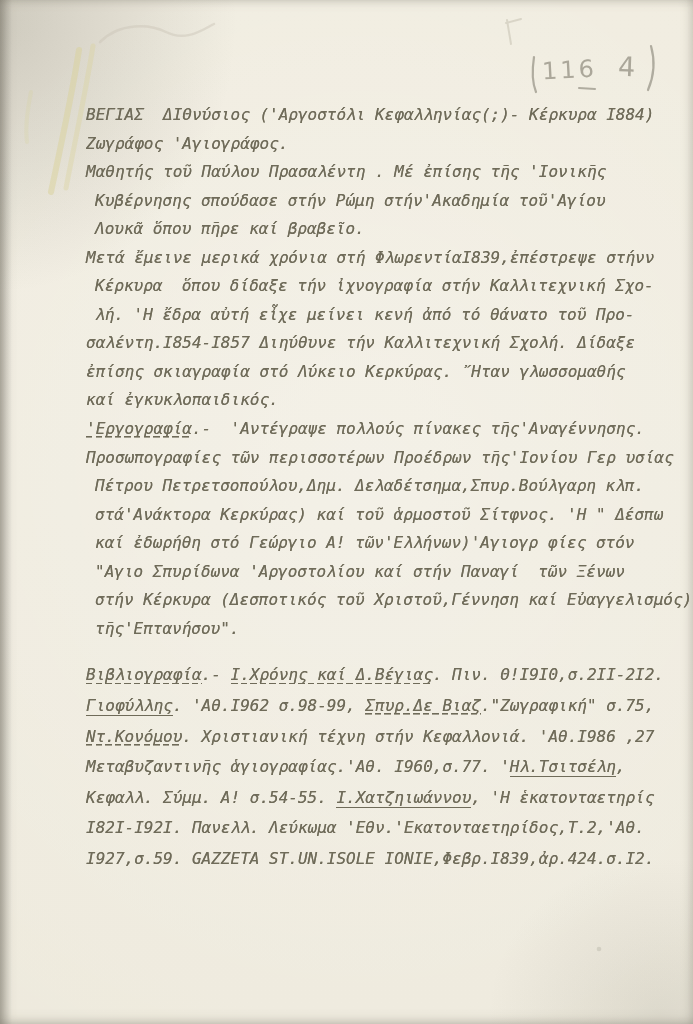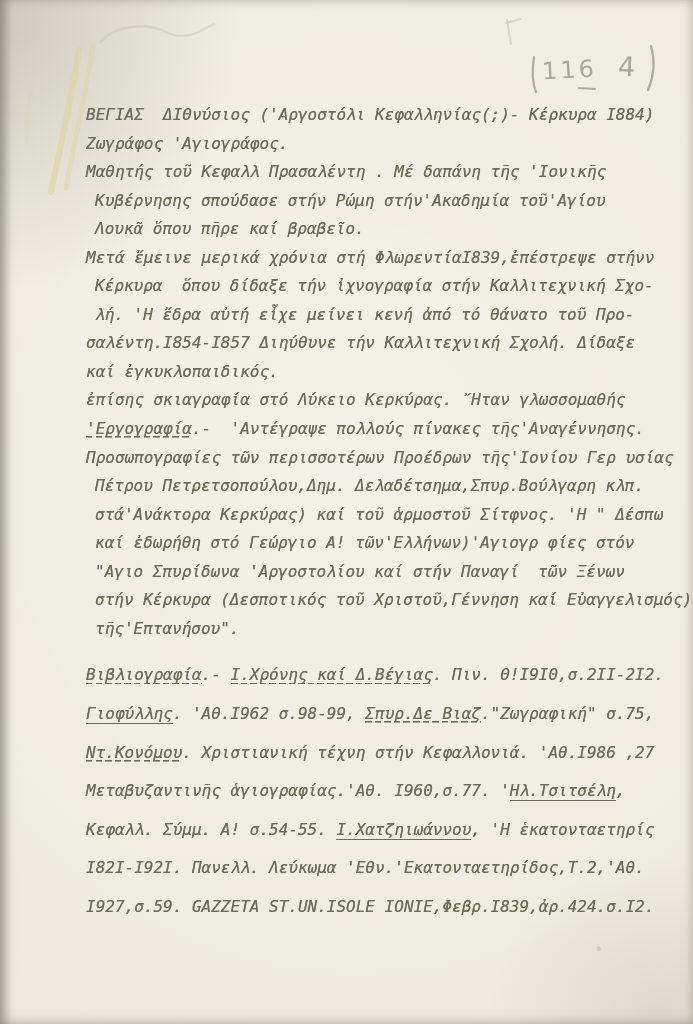--- a/index.html
+++ b/index.html
@@ -38,21 +38,21 @@
   }
   .pencil{position:absolute;left:0;top:0;pointer-events:none;}
   .text-block{
     position:absolute;left:86px;top:101px;width:602px;
     font-size:16px;letter-spacing:0;
     text-shadow:0 0 .6px rgba(111,107,89,.85);
     font-style:italic;
   }
   .line{white-space:pre;height:28.55px;line-height:28.55px;}
   .line.indent{padding-left:9px;}
-  .line.bib{height:30.6px;line-height:30.6px;margin-top:8px;}
+  .line.bib{height:30.6px;line-height:30.6px;}
   .line.bib-first{margin-top:17px;}
   .u-solid{border-bottom:1.6px solid var(--ink);}
   .u-dash{
     background-image:repeating-linear-gradient(90deg,var(--ink) 0 6.5px,transparent 6.5px 9.6px);
     background-position:0 100%;background-size:100% 1.6px;background-repeat:no-repeat;
   }
   .u-dash2{
     background-image:
       repeating-linear-gradient(90deg,var(--ink) 0 6.5px,transparent 6.5px 9.6px),
       repeating-linear-gradient(90deg,var(--ink) 0 6.5px,transparent 6.5px 9.6px);
@@ -93,29 +93,29 @@
   </svg>
 
   <div class="corner-note">
     <span class="n1">116</span>
     <span class="n2">4</span>
   </div>
 
   <div class="text-block">
       <div class="line"><span>ΒΕΓΙΑΣ  ΔΙΘνύσιος ('Αργοστόλι Κεφαλληνίας(;)- Κέρκυρα I884)</span></div>
       <div class="line"><span>Ζωγράφος 'Αγιογράφος.</span></div>
-      <div class="line"><span>Μαθητής τοῦ Κεφαλλ Πρασαλέντη . Μέ δαπάνη τῆς 'Ιονικῆς</span></div>
+      <div class="line"><span>Μαθητής τοῦ Παύλου Πρασαλέντη . Μέ ἐπίσης τῆς 'Ιονικῆς</span></div>
       <div class="line indent"><span>Κυβέρνησης σπούδασε στήν Ρώμη στήν'Ακαδημία τοῦ'Αγίου</span></div>
       <div class="line indent"><span>Λουκᾶ ὅπου πῆρε καί βραβεῖο.</span></div>
       <div class="line"><span>Μετά ἔμεινε μερικά χρόνια στή ΦλωρεντίαI839,ἐπέστρεψε στήνν</span></div>
       <div class="line indent"><span>Κέρκυρα  ὅπου δίδαξε τήν ἰχνογραφία στήν Καλλιτεχνική Σχο-</span></div>
       <div class="line indent"><span>λή. 'Η ἔδρα αὐτή εἶχε μείνει κενή ἀπό τό θάνατο τοῦ Προ-</span></div>
       <div class="line"><span>σαλέντη.I854-I857 Διηύθυνε τήν Καλλιτεχνική Σχολή. Δίδαξε</span></div>
+      <div class="line"><span>ἐπίσης σκιαγραφία στό Λύκειο Κερκύρας. ῎Ηταν γλωσσομαθής</span></div>
       <div class="line"><span>καί ἐγκυκλοπαιδικός.</span></div>
-      <div class="line"><span>ἐπίσης σκιαγραφία στό Λύκειο Κερκύρας. ῎Ηταν γλωσσομαθής</span></div>
       <div class="line"><span class="u-dash">'Εργογραφία</span><span>.-  'Αντέγραψε πολλούς πίνακες τῆς'Αναγέννησης.</span></div>
       <div class="line"><span>Προσωπογραφίες τῶν περισσοτέρων Προέδρων τῆς'Ιονίου Γερ υσίας</span></div>
       <div class="line indent"><span>Πέτρου Πετρετσοπούλου,Δημ. Δελαδέτσημα,Σπυρ.Βούλγαρη κλπ.</span></div>
       <div class="line indent"><span>στά'Ανάκτορα Κερκύρας) καί τοῦ ἁρμοστοῦ Σίτφνος. 'Η " Δέσπω</span></div>
       <div class="line indent"><span>καί ἐδωρήθη στό Γεώργιο Α! τῶν'Ελλήνων)'Αγιογρ φίες στόν</span></div>
       <div class="line indent"><span>"Αγιο Σπυρίδωνα 'Αργοστολίου καί στήν Παναγί  τῶν Ξένων</span></div>
       <div class="line indent"><span>στήν Κέρκυρα (Δεσποτικός τοῦ Χριστοῦ,Γέννηση καί Εὐαγγελισμός).</span></div>
       <div class="line indent"><span>τῆς'Επτανήσου".</span></div>
       <div class="line bib bib-first"><span class="u-dash">Βιβλιογραφία</span><span>.- </span><span class="u-dash">Ι.Χρόνης καί Δ.Βέγιας</span><span>. Πιν. Θ!I9I0,σ.2II-2I2.</span></div>
       <div class="line bib"><span class="u-solid">Γιοφύλλης</span><span>. 'Αθ.I962 σ.98-99, </span><span class="u-dash">Σπυρ.Δε Βιαζ</span><span>."Ζωγραφική" σ.75,</span></div>

